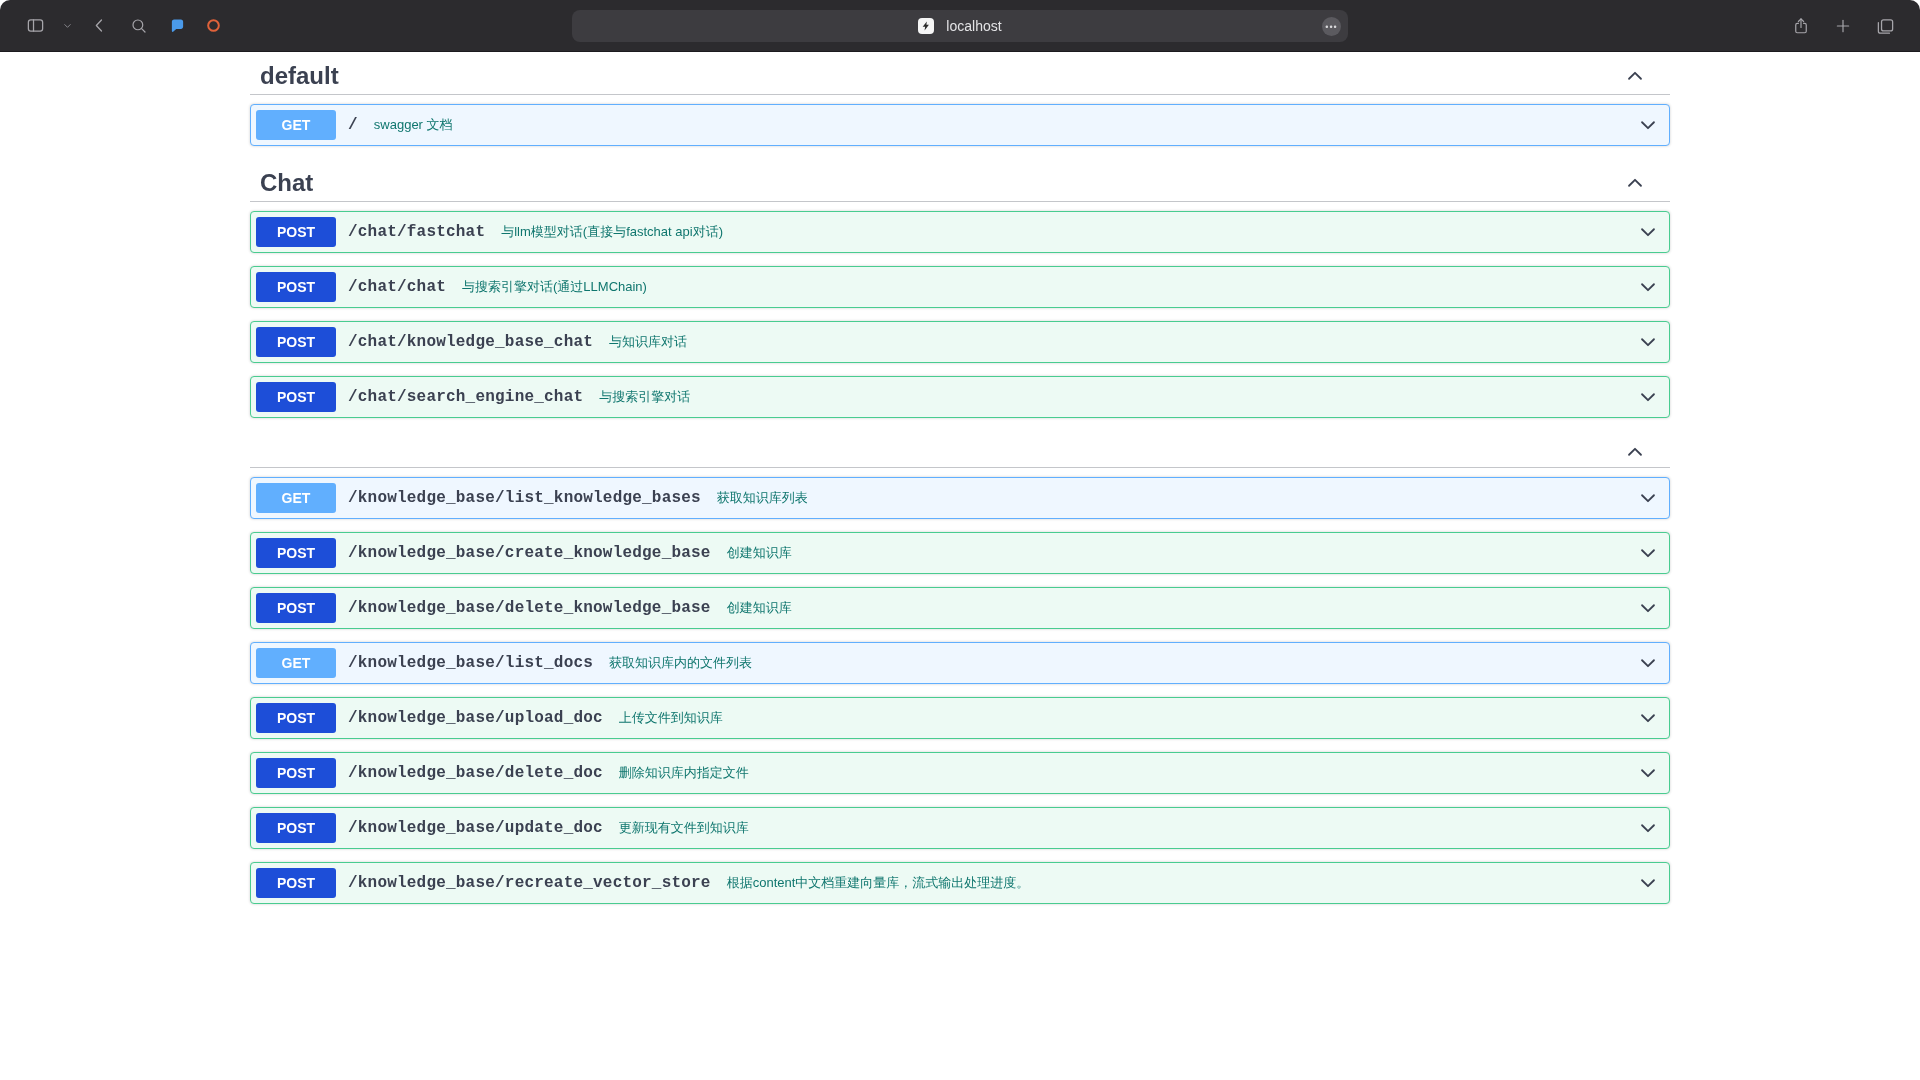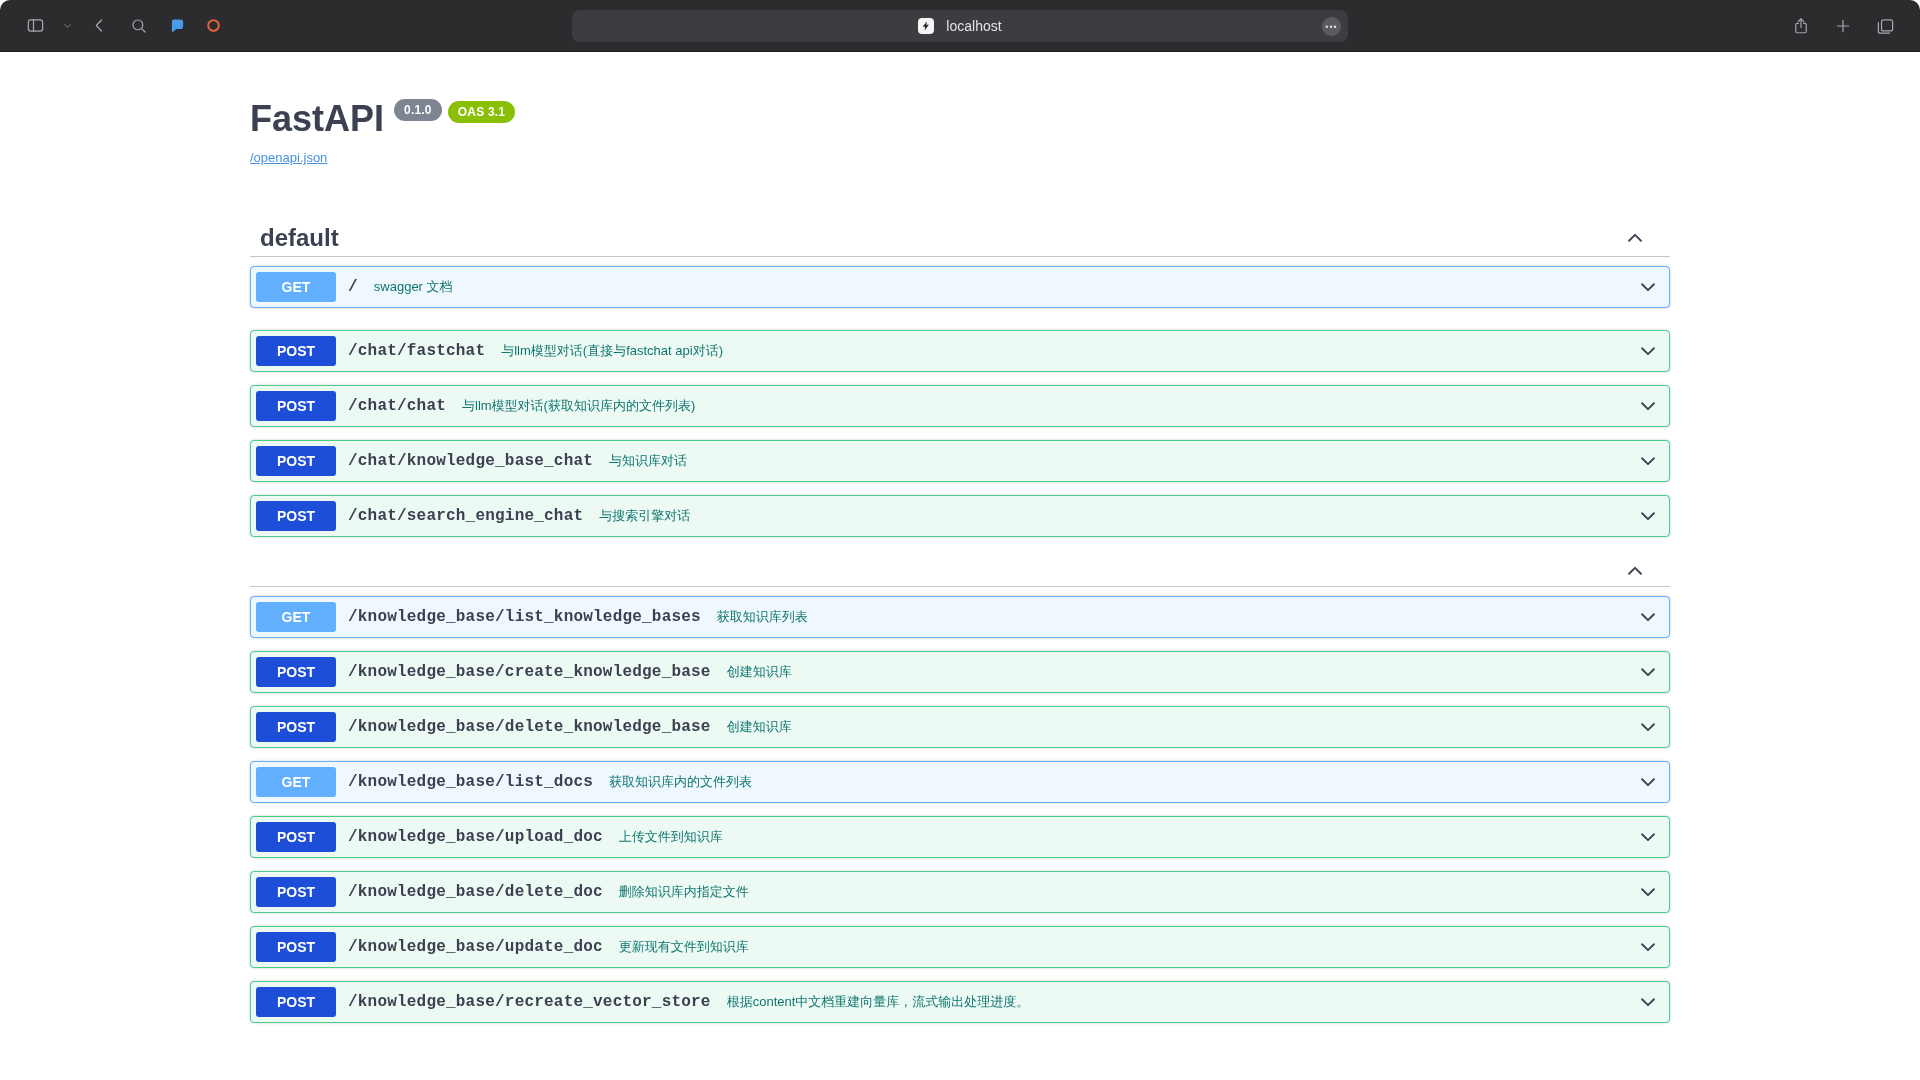--- a/index.html
+++ b/index.html
@@ -212,28 +212,20 @@
       <svg width="19" height="19" viewBox="0 0 24 24">
         <rect x="7" y="3.5" width="14" height="14" rx="2.5"></rect>
         <path d="M17 20.5H5.5a2.5 2.5 0 0 1-2.5-2.5V7"></path>
       </svg>
     </button>
   </div>
 </div>
 
 <div class="page">
   <div class="wrapper">
-    <div class="info">
-      <h2 class="api-title">
-        <span>FastAPI</span>
-        <span class="badge version">0.1.0</span>
-        <span class="badge oas">OAS 3.1</span>
-      </h2>
-      <a class="spec-link">/openapi.json</a>
-    </div>
     <div id="sections">
   <section class="opblock-tag-section">
     <h3 class="opblock-tag">
       <span class="section-title">default</span>
       <button class="expand-btn">
         <svg width="22" height="22" viewBox="0 0 24 24">
           <polyline points="5.5 15 12 8.5 18.5 15"></polyline>
         </svg>
       </button>
     </h3>
@@ -245,36 +237,44 @@
     <button class="op-expand">
       <svg width="22" height="22" viewBox="0 0 24 24">
         <polyline points="5.5 9 12 15.5 18.5 9"></polyline>
       </svg>
     </button>
   </div>
 </div>
   </section>
 
   <section class="opblock-tag-section">
+    <h3 class="opblock-tag">
+      <span class="section-title">Chat</span>
+      <button class="expand-btn">
+        <svg width="22" height="22" viewBox="0 0 24 24">
+          <polyline points="5.5 15 12 8.5 18.5 15"></polyline>
+        </svg>
+      </button>
+    </h3>
     <div class="operations">
   <div class="opblock opblock-post">
     <span class="method">POST</span>
     <span class="path">/chat/fastchat</span>
     <span class="desc">与llm模型对话(直接与fastchat api对话)</span>
     <button class="op-expand">
       <svg width="22" height="22" viewBox="0 0 24 24">
         <polyline points="5.5 9 12 15.5 18.5 9"></polyline>
       </svg>
     </button>
   </div>
 
   <div class="opblock opblock-post">
     <span class="method">POST</span>
     <span class="path">/chat/chat</span>
-    <span class="desc">与llm模型对话(获取知识库内的文件列表)</span>
+    <span class="desc">与搜索引擎对话(通过LLMChain)</span>
     <button class="op-expand">
       <svg width="22" height="22" viewBox="0 0 24 24">
         <polyline points="5.5 9 12 15.5 18.5 9"></polyline>
       </svg>
     </button>
   </div>
 
   <div class="opblock opblock-post">
     <span class="method">POST</span>
     <span class="path">/chat/knowledge_base_chat</span>

